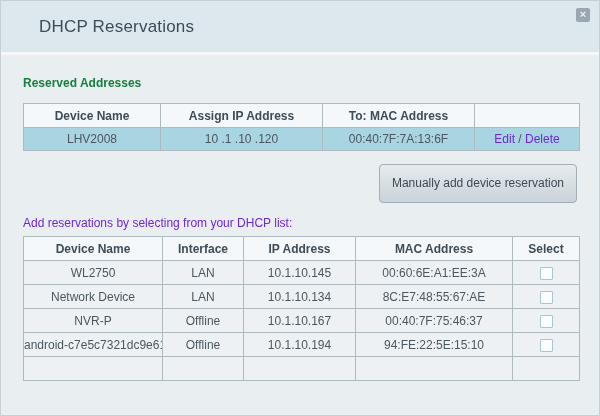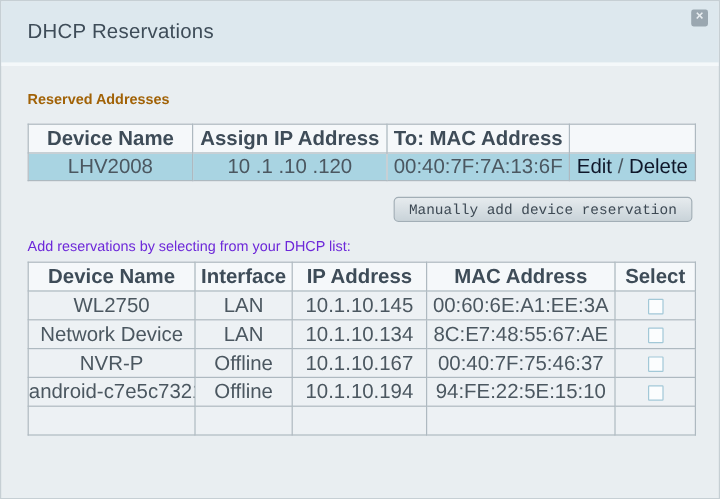--- a/index.html
+++ b/index.html
@@ -10,21 +10,21 @@
     border: 1px solid #c6cfd4;
     position: relative;
     color: #46525c;
   }
   .dialog-header {
     height: 54px;
     background: #dde8ee;
     border-bottom: 3px solid #f4f8fa;
     display: flex;
     align-items: center;
-    padding: 0 22px;
+    padding: 0 38px;
     position: relative;
   }
   .dialog-title {
     font-size: 17px;
     color: #3e4c58;
     letter-spacing: 0.2px;
   }
   .close-btn {
     position: absolute;
     top: 7px;
@@ -38,62 +38,62 @@
     font-weight: bold;
     line-height: 13px;
     text-align: center;
     cursor: pointer;
   }
   .content { padding: 0 22px; }
   .section-heading {
     margin-top: 21px;
     font-size: 12px;
     font-weight: bold;
-    color: #a16207;
+    color: #15803d;
   }
   table {
     border-collapse: collapse;
     table-layout: fixed;
     width: 556px;
     background: #edf1f4;
   }
   table.reserved { margin-top: 13px; }
   table.dhcp { margin-top: 6px; }
   th, td {
     border: 1px solid #aeb9c0;
     text-align: center;
-    font-size: 17px;
+    font-size: 12px;
     overflow: hidden;
     white-space: nowrap;
   }
   th {
     background: #f5f8fa;
     font-weight: bold;
     color: #3e4c58;
     height: 24px;
   }
   td { height: 23px; color: #4b5760; }
   table.dhcp td { height: 24px; }
   tr.highlighted td { background: #a9d4e2; text-align: center; }
-  .link { color: #0f172a; text-decoration: none; cursor: pointer; }
+  .link { color: #6d28d9; text-decoration: none; cursor: pointer; }
   .sep { color: #4b5760; }
   .button-row {
     margin-top: 13px;
     display: flex;
     justify-content: flex-end;
   }
   .manual-btn {
-    font-family: Liberation Mono, monospace;
+    font-family: Liberation Sans, sans-serif;
     font-size: 12px;
     color: #3d4954;
     background: linear-gradient(#e6ebee, #c9d3d9);
     border: 1px solid #a2aeb6;
     border-radius: 4px;
     padding: 3px 12px 4px 12px;
-    height: 21px;
+    height: 39px;
     cursor: pointer;
   }
   .instruction {
     margin-top: 13px;
     font-size: 12px;
     color: #6d28d9;
   }
   .checkbox {
     display: inline-block;
     width: 13px;

